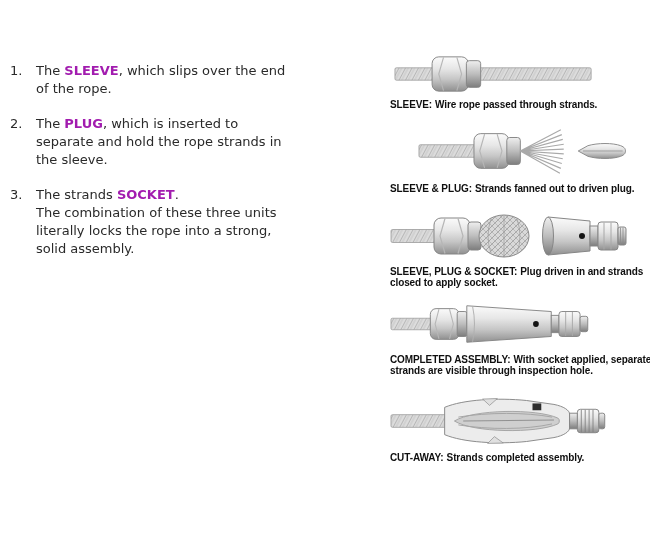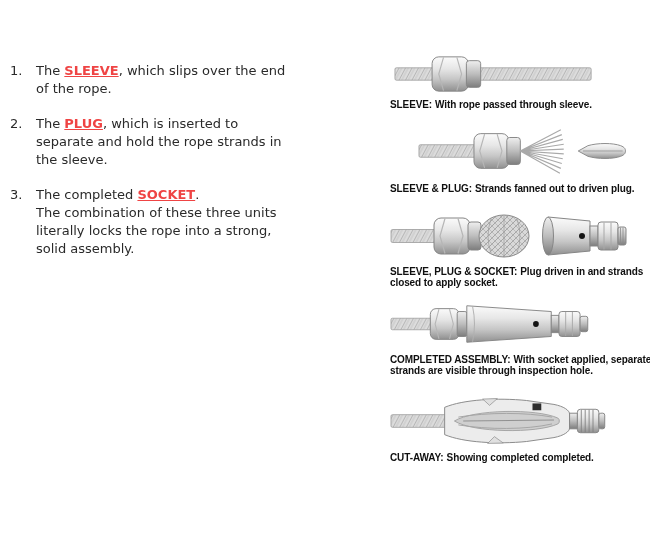--- a/index.html
+++ b/index.html
@@ -8,21 +8,21 @@
     font-family:"DejaVu Sans","Liberation Sans",sans-serif;
   }
   
   .left-col{
     position:absolute;left:10px;top:62px;width:356px;
     color:#2a2a2a;font-size:13px;line-height:18px;
   }
   .item{display:flex;margin-bottom:17px;}
   .item .num{width:26px;flex:0 0 26px;}
   .item .itext{flex:1;white-space:pre-line;}
-  .item .term{font-weight:bold;color:#ef4444;text-decoration:underline;}
+  .item .term{font-weight:bold;color:#a21caf;}
   
   .right-col{position:absolute;left:390px;top:0;width:260px;height:536px;}
   .fig-block{position:absolute;left:0;width:260px;}
   .figure{display:block;}
   .caption{
     width:262px;color:#0f0f0f;
     font-family:"Liberation Sans",sans-serif;
     font-size:10px;line-height:11px;font-weight:bold;letter-spacing:-0.1px;
   }
   .cap-label{margin-right:3px;}
@@ -70,39 +70,39 @@
 of the rope.</span></span>
   </div>
   <div class="item">
     <span class="num">2.</span>
     <span class="itext"><span>The </span><b class="term">PLUG</b><span>, which is inserted to
 separate and hold the rope strands in
 the sleeve.</span></span>
   </div>
   <div class="item">
     <span class="num">3.</span>
-    <span class="itext"><span>The completed </span><b class="term">SOCKET</b><span>.
+    <span class="itext"><span>The strands </span><b class="term">SOCKET</b><span>.
 The combination of these three units
 literally locks the rope into a strong,
 solid assembly.</span></span>
   </div>
 </div>
 
 <div class="right-col">
 
   <div class="fig-block b1f figure off4">
     <svg viewBox="0 0 210 46" width="200" height="44">
       <rect x="1" y="16.5" width="206" height="13" rx="1.5" fill="url(#ropeTex)" stroke="#9a9a9a" stroke-width="0.8"></rect>
       <rect x="40" y="5" width="38" height="36" rx="7" fill="url(#metal)" stroke="#858585"></rect>
       <path d="M52,5.5 L47,23 L52,40.5 M66,5.5 L71,23 L66,40.5" fill="none" stroke="#b6b6b6" stroke-width="1.2"></path>
       <rect x="76" y="9" width="15" height="28" rx="3" fill="url(#metalD)" stroke="#858585"></rect>
     </svg>
   </div>
   <div class="fig-block b1c caption">
-    <span class="cap-label">SLEEVE:</span><span class="cap-desc">With rope passed through sleeve.</span>
+    <span class="cap-label">SLEEVE:</span><span class="cap-desc">Wire rope passed through strands.</span>
   </div>
 
   <div class="fig-block b2f figure off28">
     <svg viewBox="0 0 230 52" width="222" height="52">
       <rect x="1" y="19.5" width="62" height="13" rx="1.5" fill="url(#ropeTex)" stroke="#9a9a9a" stroke-width="0.8"></rect>
       <rect x="58" y="8" width="36" height="36" rx="7" fill="url(#metal)" stroke="#858585"></rect>
       <path d="M69,8.5 L64,26 L69,43.5 M82,8.5 L87,26 L82,43.5" fill="none" stroke="#b6b6b6" stroke-width="1.2"></path>
       <rect x="92" y="12" width="14" height="28" rx="3" fill="url(#metalD)" stroke="#858585"></rect>
       <g stroke="#a9a9a9" stroke-width="1.2" fill="none">
         <path d="M106,26 L148,4 M106,26 L149,9 M106,26 L150,14 M106,26 L151,19 M106,26 L151,24"></path>
@@ -167,16 +167,16 @@
       <path d="M75,27 L168,26" stroke="#8f8f8f" stroke-width="1" fill="none"></path>
       <path d="M70,23 C100,18 140,18 166,23 M70,31 C100,36 140,36 166,30" stroke="#a5a5a5" stroke-width="1" fill="none"></path>
       <rect x="146" y="9" width="9" height="7" fill="#2e2e2e"></rect>
       <rect x="184" y="19" width="8" height="16" fill="url(#metalD)" stroke="#868686"></rect>
       <rect x="192" y="15" width="22" height="24" rx="3" fill="url(#metal)" stroke="#868686"></rect>
       <path d="M196,15.5 L196,38.5 M200,15.5 L200,38.5 M204,15.5 L204,38.5 M208,15.5 L208,38.5" stroke="#7f7f7f" stroke-width="0.9" fill="none"></path>
       <rect x="214" y="19" width="6" height="16" rx="2" fill="url(#metalD)" stroke="#868686"></rect>
     </svg>
   </div>
   <div class="fig-block b5c caption">
-    <span class="cap-label">CUT-AWAY:</span><span class="cap-desc">Showing completed completed.</span>
+    <span class="cap-label">CUT-AWAY:</span><span class="cap-desc">Strands completed assembly.</span>
   </div>
 
 </div>
 
 </body></html>

